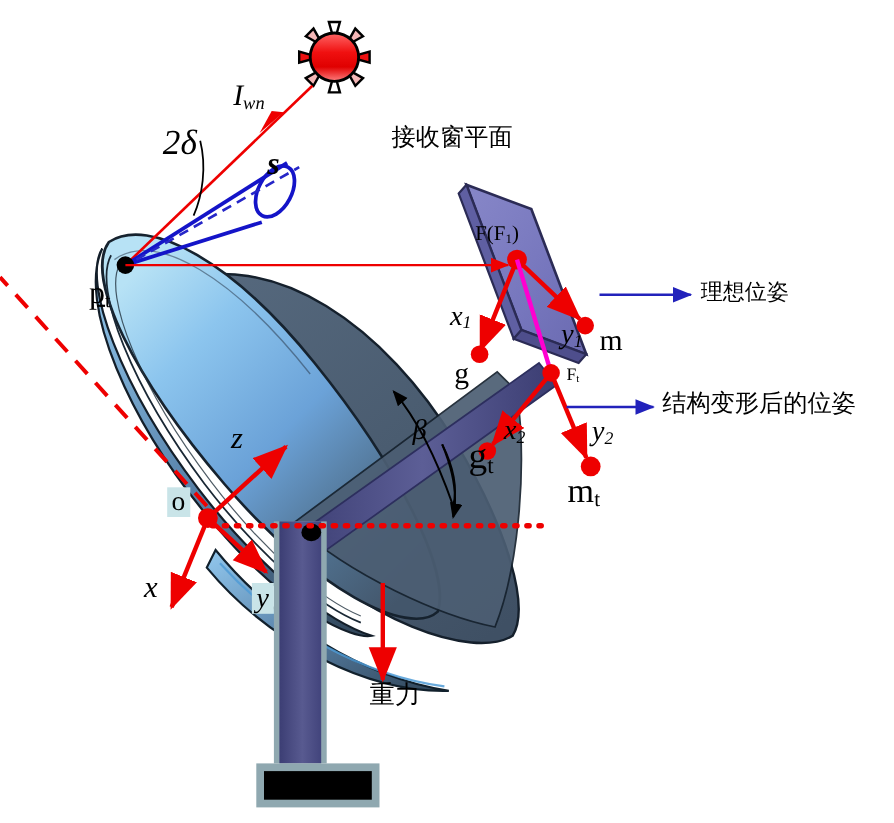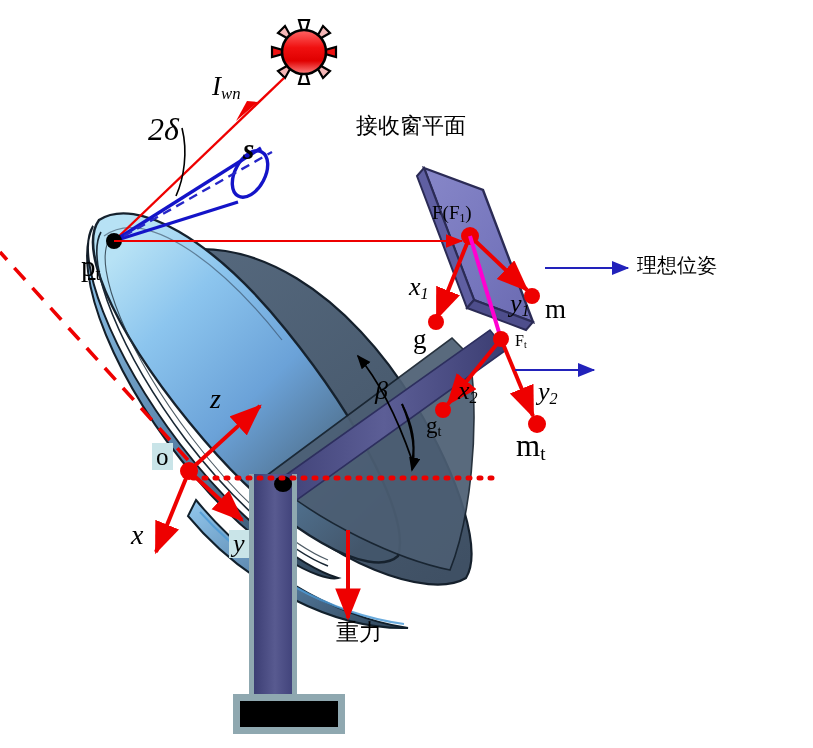--- a/index.html
+++ b/index.html
@@ -240,30 +240,31 @@
   </div>
 
   <div class="lbl serif-it" style="left:458px;top:378px;font-size:26px;font-family:Liberation Serif, serif;">
     <span>x</span><sub>2</sub>
   </div>
 
   <div class="lbl serif-it" style="left:538px;top:379px;font-size:26px;">
     <span>y</span><sub>2</sub>
   </div>
 
-  <div class="lbl serif-rm" style="left:426px;top:414px;font-size:23px;">
+  <div class="lbl serif-rm" style="left:426px;top:398px;font-size:34px;">
     <span>g</span><sub>t</sub>
   </div>
 
   <div class="lbl serif-rm" style="left:516px;top:430px;font-size:31px;">
     <span>m</span><sub>t</sub>
   </div>
 
   <div class="lbl cjk" style="left:637px;top:255px;font-size:20px;">理想位姿</div>
 
+  <div class="lbl cjk" style="left:602px;top:357px;font-size:22px;">结构变形后的位姿</div>
 
   <div class="lbl serif-it" style="left:210px;top:385px;font-size:28px;">z</div>
 
   <div class="lbl serif-it" style="left:131px;top:521px;font-size:28px;">x</div>
 
   <div class="lbl serif-it hl" style="left:229px;top:530px;font-size:26px;">y</div>
 
   <div class="lbl serif-rm hl" style="left:152px;top:443px;font-size:25px;">o</div>
 
   <div class="lbl serif-it" style="left:375px;top:378px;font-size:26px;">β</div>

